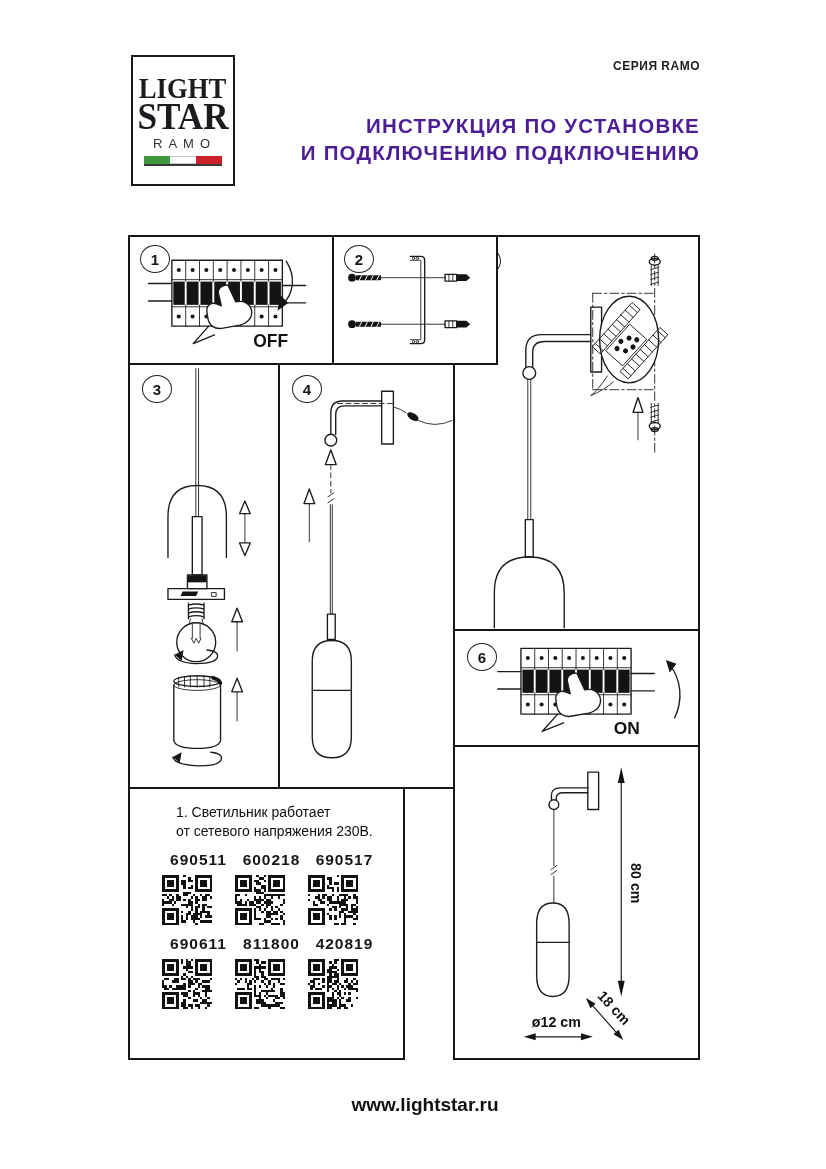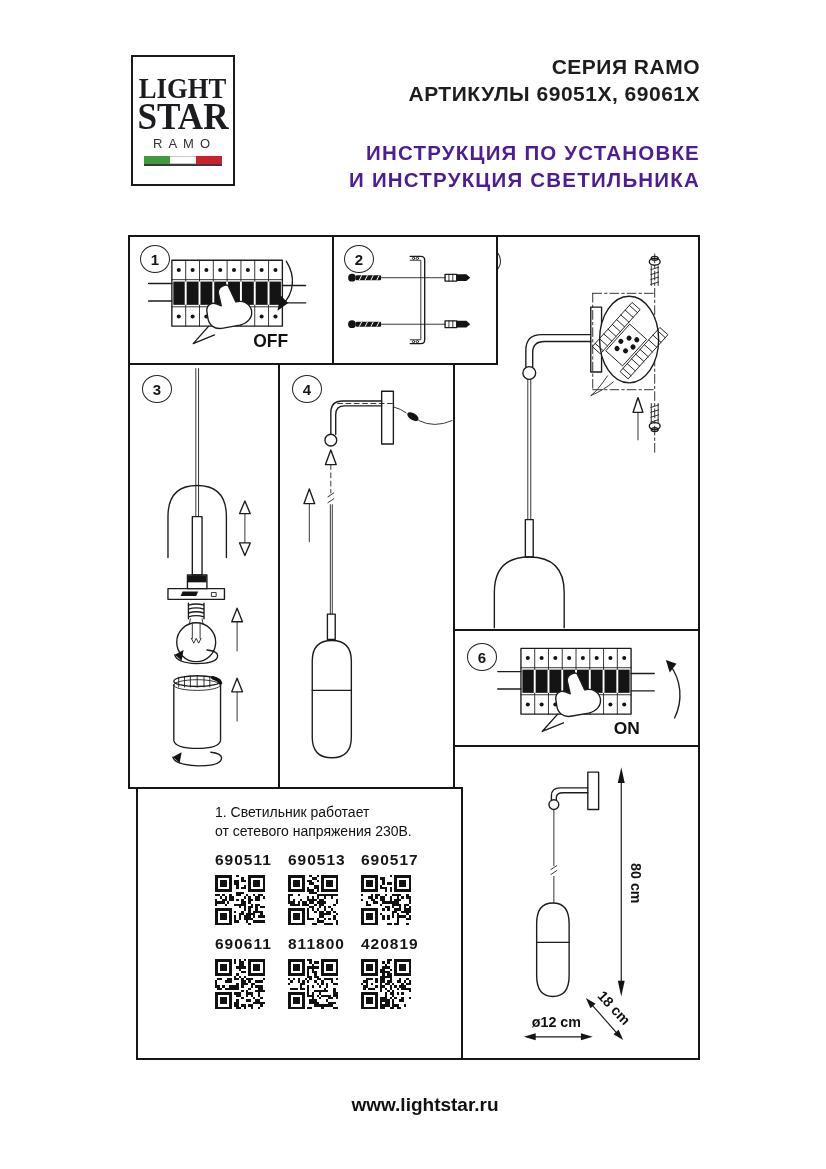--- a/index.html
+++ b/index.html
@@ -13,21 +13,21 @@
     border:2px solid #1a1a1a;background:#fff;box-sizing:border-box;
     display:flex;flex-direction:column;align-items:center;justify-content:center;
   }
   .logo-word1{font-family:"Liberation Serif",serif;font-weight:bold;font-size:29px;line-height:26px;letter-spacing:0px;color:#1c1c20;transform:scaleX(.92);}
   .logo-word2{font-family:"Liberation Serif",serif;font-weight:bold;font-size:37px;line-height:32px;color:#1c1c20;transform:scaleX(.95);}
   .logo-word3{font-size:13px;letter-spacing:6px;color:#333;margin:3px 0 5px 3px;}
   .logo-flag{width:78px;height:8px;display:flex;border-bottom:2px solid #3a3a3a;}
   .logo-flag span{flex:1;height:8px;}
   .flag-w{border-top:1px solid #c8c8c8;border-bottom:1px solid #c8c8c8;box-sizing:border-box;background:#fff;}
   .header-text{position:absolute;right:126px;top:53px;text-align:right;}
-  .header-top div{font-size:21px;font-weight:bold;line-height:27px;letter-spacing:.5px;color:#1d1d1d;}
+  .header-top div{font-size:12px;font-weight:bold;line-height:27px;letter-spacing:.5px;color:#1d1d1d;}
   .header-title{margin-top:32px;}
   .header-title div{font-size:20.5px;font-weight:bold;line-height:27px;letter-spacing:1.2px;color:#4c1d95;}
   
   .sheet{position:absolute;left:128px;top:235px;width:572px;height:825px;}
   .panel{position:absolute;background:#fff;border:2px solid #161616;box-sizing:border-box;}
   .panel svg.art{position:absolute;left:0;top:0;width:100%;height:100%;display:block;}
   .z0{z-index:0}.z1{z-index:1}
   .num{
     position:absolute;width:30px;height:28px;border:1.6px solid #222;border-radius:50%;
     display:flex;align-items:center;justify-content:center;
@@ -39,21 +39,21 @@
   .fl{fill:#141414;stroke:none;}
   .wh{fill:#fff;stroke:#1c1c1c;stroke-width:1.4;stroke-linejoin:round;}
   .wln{fill:none;stroke:#fff;stroke-width:2;}
   .dd{stroke-dasharray:9 3 2.5 3;}
   .dsh{stroke-dasharray:5 3.5;}
   svg text{font-family:"Liberation Sans",sans-serif;fill:#111;}
   .biglabel{font-size:18px;font-weight:bold;}
   .dim{font-size:14.5px;font-weight:bold;}
   
   .notes{padding:14px 0 0 46px;font-size:14px;line-height:19px;color:#111;}
-  .art-row{display:flex;margin-left:46px;}
+  .art-row{display:flex;margin-left:32px;text-align:center;}
   .art-col{width:73px;}
   .artnum{font-size:15.5px;font-weight:bold;letter-spacing:1px;margin:10px 0 6px 0;}
   .qr{width:50px;height:50px;}
   
   .footer{position:absolute;left:12px;top:1094px;width:100%;text-align:center;
     font-size:19px;font-weight:bold;color:#111;}
 </style>
 </head>
 <body>
 
@@ -97,25 +97,24 @@
   <div class="logo-flag">
     <span style="background:#3d9b3d"></span>
     <span class="flag-w"></span>
     <span style="background:#cc2128"></span>
   </div>
 </div>
 
 <div class="header-text">
   <div class="header-top">
     <div>СЕРИЯ RAMO</div>
-    <div>АРТИКУЛЫ 69051X, 69061X</div>
   </div>
   <div class="header-title">
     <div>ИНСТРУКЦИЯ ПО УСТАНОВКЕ</div>
-    <div>И ИНСТРУКЦИЯ СВЕТИЛЬНИКА</div>
+    <div>И ПОДКЛЮЧЕНИЮ ПОДКЛЮЧЕНИЮ</div>
   </div>
 </div>
 
 <div class="sheet">
 
   <div class="panel z0" style="left:325px;top:0;width:247px;height:396px;">
     <div class="num" style="left:16px;top:10px;">5</div>
     <svg class="art" viewBox="0 0 247 396">
 
       <path class="tn dd" d="M203,16 V218"></path>
@@ -343,21 +342,21 @@
 
       <g>
         <path class="tn" style="stroke-width:1.2" d="M137,259 L167,293"></path>
         <polygon class="fl" points="133,254.5 137.7,265.1 142.9,260.5"></polygon>
         <polygon class="fl" points="171,297.3 161.1,291.4 166.3,286.8"></polygon>
         <text class="dim" text-anchor="middle" transform="rotate(47 158 268)" x="158" y="268">18 cm</text>
       </g>
     </svg>
   </div>
 
-  <div class="panel z1" style="left:8px;top:552px;width:327px;height:273px;padding-left:31px;">
+  <div class="panel z1" style="left:0;top:552px;width:277px;height:273px;">
     <div class="notes">
       <div>1. Светильник работает</div>
       <div>от сетевого напряжения 230В.</div>
     </div>
     <div class="art-row">
       <div class="art-col">
         <div class="artnum">690511</div>
         <div class="qr"><svg viewBox="0 0 21 21" width="100%" height="100%" shape-rendering="crispEdges">
               <rect x="9" y="0" width="1" height="1" fill="#111"></rect>
               <rect x="11" y="1" width="1" height="1" fill="#111"></rect>
@@ -473,21 +472,21 @@
               <rect x="14" y="20" width="1" height="1" fill="#111"></rect>
               <rect x="0.5" y="0.5" width="6" height="6" fill="none" stroke="#111" stroke-width="1.1"></rect>
               <rect x="2" y="2" width="3" height="3" fill="#111"></rect>
               <rect x="14.5" y="0.5" width="6" height="6" fill="none" stroke="#111" stroke-width="1.1"></rect>
               <rect x="16" y="2" width="3" height="3" fill="#111"></rect>
               <rect x="0.5" y="14.5" width="6" height="6" fill="none" stroke="#111" stroke-width="1.1"></rect>
               <rect x="2" y="16" width="3" height="3" fill="#111"></rect>
             </svg></div>
       </div>
       <div class="art-col">
-        <div class="artnum">690513</div>
+        <div class="artnum">600218</div>
         <div class="qr"><svg viewBox="0 0 21 21" width="100%" height="100%" shape-rendering="crispEdges">
               <rect x="9" y="0" width="1" height="1" fill="#111"></rect>
               <rect x="12" y="0" width="1" height="1" fill="#111"></rect>
               <rect x="10" y="1" width="1" height="1" fill="#111"></rect>
               <rect x="11" y="1" width="1" height="1" fill="#111"></rect>
               <rect x="8" y="2" width="1" height="1" fill="#111"></rect>
               <rect x="9" y="2" width="1" height="1" fill="#111"></rect>
               <rect x="12" y="2" width="1" height="1" fill="#111"></rect>
               <rect x="9" y="3" width="1" height="1" fill="#111"></rect>
               <rect x="10" y="3" width="1" height="1" fill="#111"></rect>

